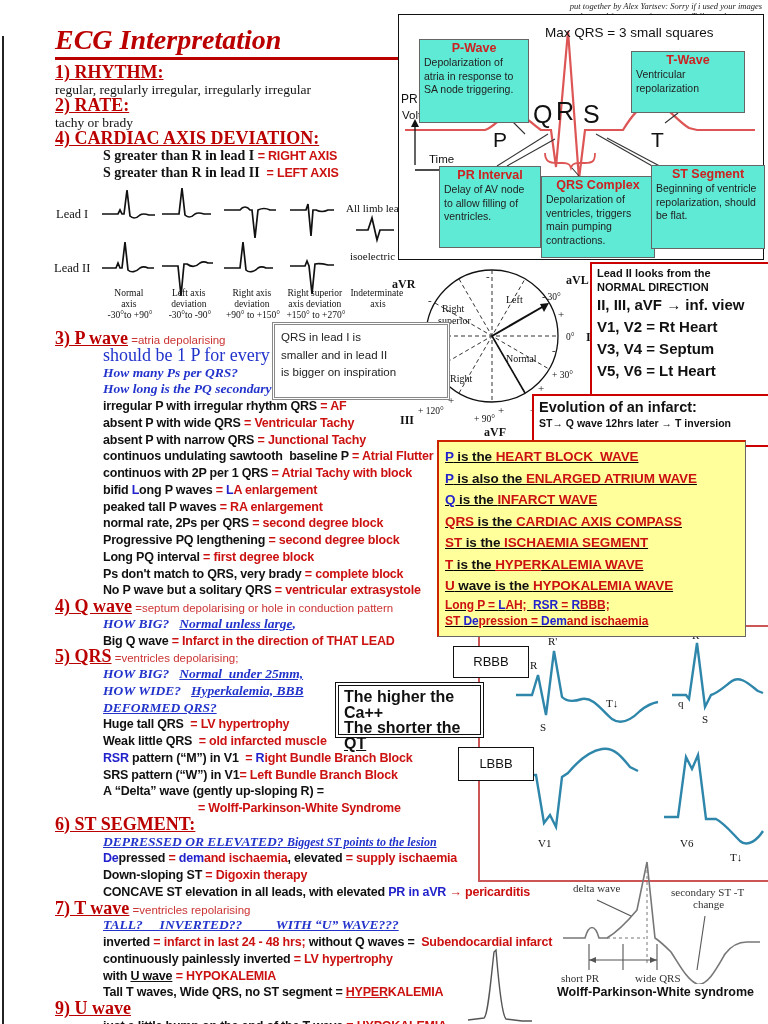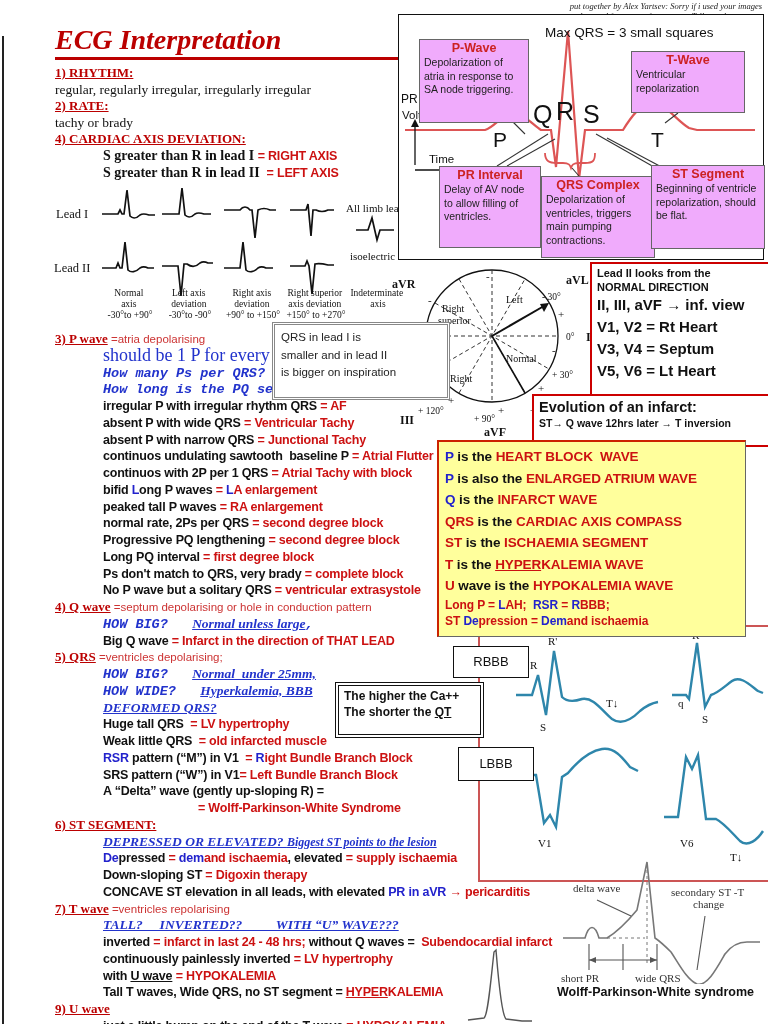--- a/index.html
+++ b/index.html
@@ -7,72 +7,72 @@
         font-family:"Liberation Sans",sans-serif;}
   .abs{position:absolute;}
   
   .tl{white-space:pre;}
   .colA{left:55px;top:64px;width:430px;z-index:1;}
   .colA .tl{height:16.6px;line-height:16.6px;}
   .colB{left:55px;top:330px;width:600px;z-index:1;}
   .colB .tl{height:16.75px;line-height:16.75px;}
   .i1{padding-left:48px;}
   .i2{padding-left:143px;}
-  .s-h{font-family:"Liberation Serif",serif;font-weight:bold;font-size:13px;color:#bb0000;text-decoration:underline;}
+  .s-h{font-family:"Liberation Serif",serif;font-weight:bold;font-size:18px;color:#bb0000;text-decoration:underline;}
   .s-ra{font-size:11.5px;color:#cc3333;}
   .s-n{font-family:"Liberation Serif",serif;font-size:13.5px;color:#111;}
   .s-nb{font-family:"Liberation Serif",serif;font-weight:bold;font-size:14px;color:#111;}
   .s-bl{font-family:"Liberation Serif",serif;font-size:18px;color:#2233cc;}
-  .s-q{font-family:Liberation Mono, monospace;font-style:italic;font-weight:bold;font-size:13.5px;color:#2233cc;}
+  .s-q{font-family:Liberation Serif, serif;font-style:italic;font-weight:bold;font-size:13.5px;color:#2233cc;}
   .s-qu{font-family:"Liberation Serif",serif;font-style:italic;font-weight:bold;font-size:13.5px;color:#2233cc;text-decoration:underline;}
   .s-qs{font-family:"Liberation Serif",serif;font-style:italic;font-weight:bold;font-size:12px;color:#2233cc;text-decoration:underline;}
   .s-k{font-weight:bold;font-size:12.5px;color:#111;letter-spacing:-0.2px;}
   .s-ku{font-weight:bold;font-size:12.5px;color:#111;letter-spacing:-0.2px;text-decoration:underline;}
   .s-r{font-weight:bold;font-size:12.5px;color:#cc1111;letter-spacing:-0.2px;}
   .s-ru{font-weight:bold;font-size:12.5px;color:#cc1111;letter-spacing:-0.2px;text-decoration:underline;}
   .s-b{font-weight:bold;font-size:12.5px;color:#2222cc;letter-spacing:-0.2px;}
   
   .attr{right:6px;top:1px;width:250px;text-align:right;font-family:"Liberation Serif",serif;
         font-style:italic;font-size:8.5px;color:#222;line-height:1.2;z-index:2;}
   .title{left:55px;top:24px;font-family:"Liberation Serif",serif;font-style:italic;font-weight:bold;
          font-size:28px;color:#bb0000;z-index:2;}
   .title-bar{left:55px;top:57px;width:434px;height:3px;background:#bb0000;z-index:2;}
   .scanline{left:2px;top:36px;width:2px;height:988px;background:#222;z-index:0;}
   
   .wavebox{left:398px;top:14px;width:364px;height:244px;border:1.6px solid #111;background:#fff;z-index:2;}
-  .co{position:absolute;background:#f0abfc;border:1.5px solid #666;padding:1px 4px;z-index:3;}
+  .co{position:absolute;background:#5eead4;border:1.5px solid #666;padding:1px 4px;z-index:3;}
   .co .t{font-weight:bold;font-size:12.5px;color:#cc2222;text-align:center;line-height:15px;}
   .co .b{font-size:10.5px;color:#222;line-height:13.5px;}
   svg text{font-family:"Liberation Serif",serif;}
   .sanstext{font-family:"Liberation Sans",sans-serif !important;}
   
   .inb{left:272px;top:322px;width:160px;height:64px;border:3px double #888;background:#fff;
        padding:4px 6px;z-index:3;}
   .inb div{font-size:11.5px;color:#222;line-height:17.5px;}
   .ldb{left:590px;top:262px;width:173px;height:133px;border:2.5px solid #cc0000;background:#fff;
        padding:3px 5px;z-index:3;}
   .ldb .sm-l{font-weight:bold;font-size:11px;color:#111;line-height:13.5px;}
   .ldb .bg-l{font-weight:bold;font-size:15px;color:#111;line-height:22px;}
   .ifb{left:532px;top:394px;width:233px;height:45px;border:2.5px solid #cc0000;background:#fff;
        padding:2px 5px;z-index:3;}
   .ifb .t{font-weight:bold;font-size:14.5px;color:#111;line-height:18px;}
   .ifb .b{font-weight:bold;font-size:10.5px;color:#111;line-height:14px;}
   .ybx{left:437px;top:440px;width:294px;height:188px;background:#ffff9c;border:1.5px solid #666;
-       border-left:2.5px solid #cc2200;border-top:2.5px solid #cc2200;padding:3px 6px;z-index:3;}
+       border-left:2.5px solid #cc2200;border-top:2.5px solid #cc2200;padding:3px 6px;z-index:3;text-decoration:underline;}
   .ybx .tl{height:21.5px;line-height:21.5px;}
   .ybx .tl.sm{height:16px;line-height:16px;}
   .ybx .tl span{font-size:13.5px;letter-spacing:-0.1px;}
   .ybx .tl.sm span{font-size:12px;}
   .bbb{left:478px;top:625px;width:290px;height:253px;border:2px solid #cc5555;background:#fff;z-index:2;}
   .bbl{border:1.6px solid #111;background:#fff;text-align:center;font-size:13px;color:#111;z-index:4;}
   .rbl{left:453px;top:646px;width:74px;height:30px;line-height:30px;}
   .lbl{left:458px;top:747px;width:74px;height:32px;line-height:32px;}
   .cab{left:335px;top:682px;width:131px;height:42px;border:4px double #111;background:#fff;
        padding:3px 5px;z-index:4;}
-  .cab div{font-weight:bold;font-size:12px;color:#111;line-height:15.5px;}
+  .cab div{font-weight:bold;font-size:16px;color:#111;line-height:15.5px;}
   .cab .un{text-decoration:underline;}
   .wpwcap{left:557px;top:985px;font-weight:bold;font-size:12.5px;color:#111;z-index:2;}
   .svgabs{z-index:2;}
 </style>
 </head>
 <body>
 
 <div id="page">
 
   <div class="abs scanline"></div>

